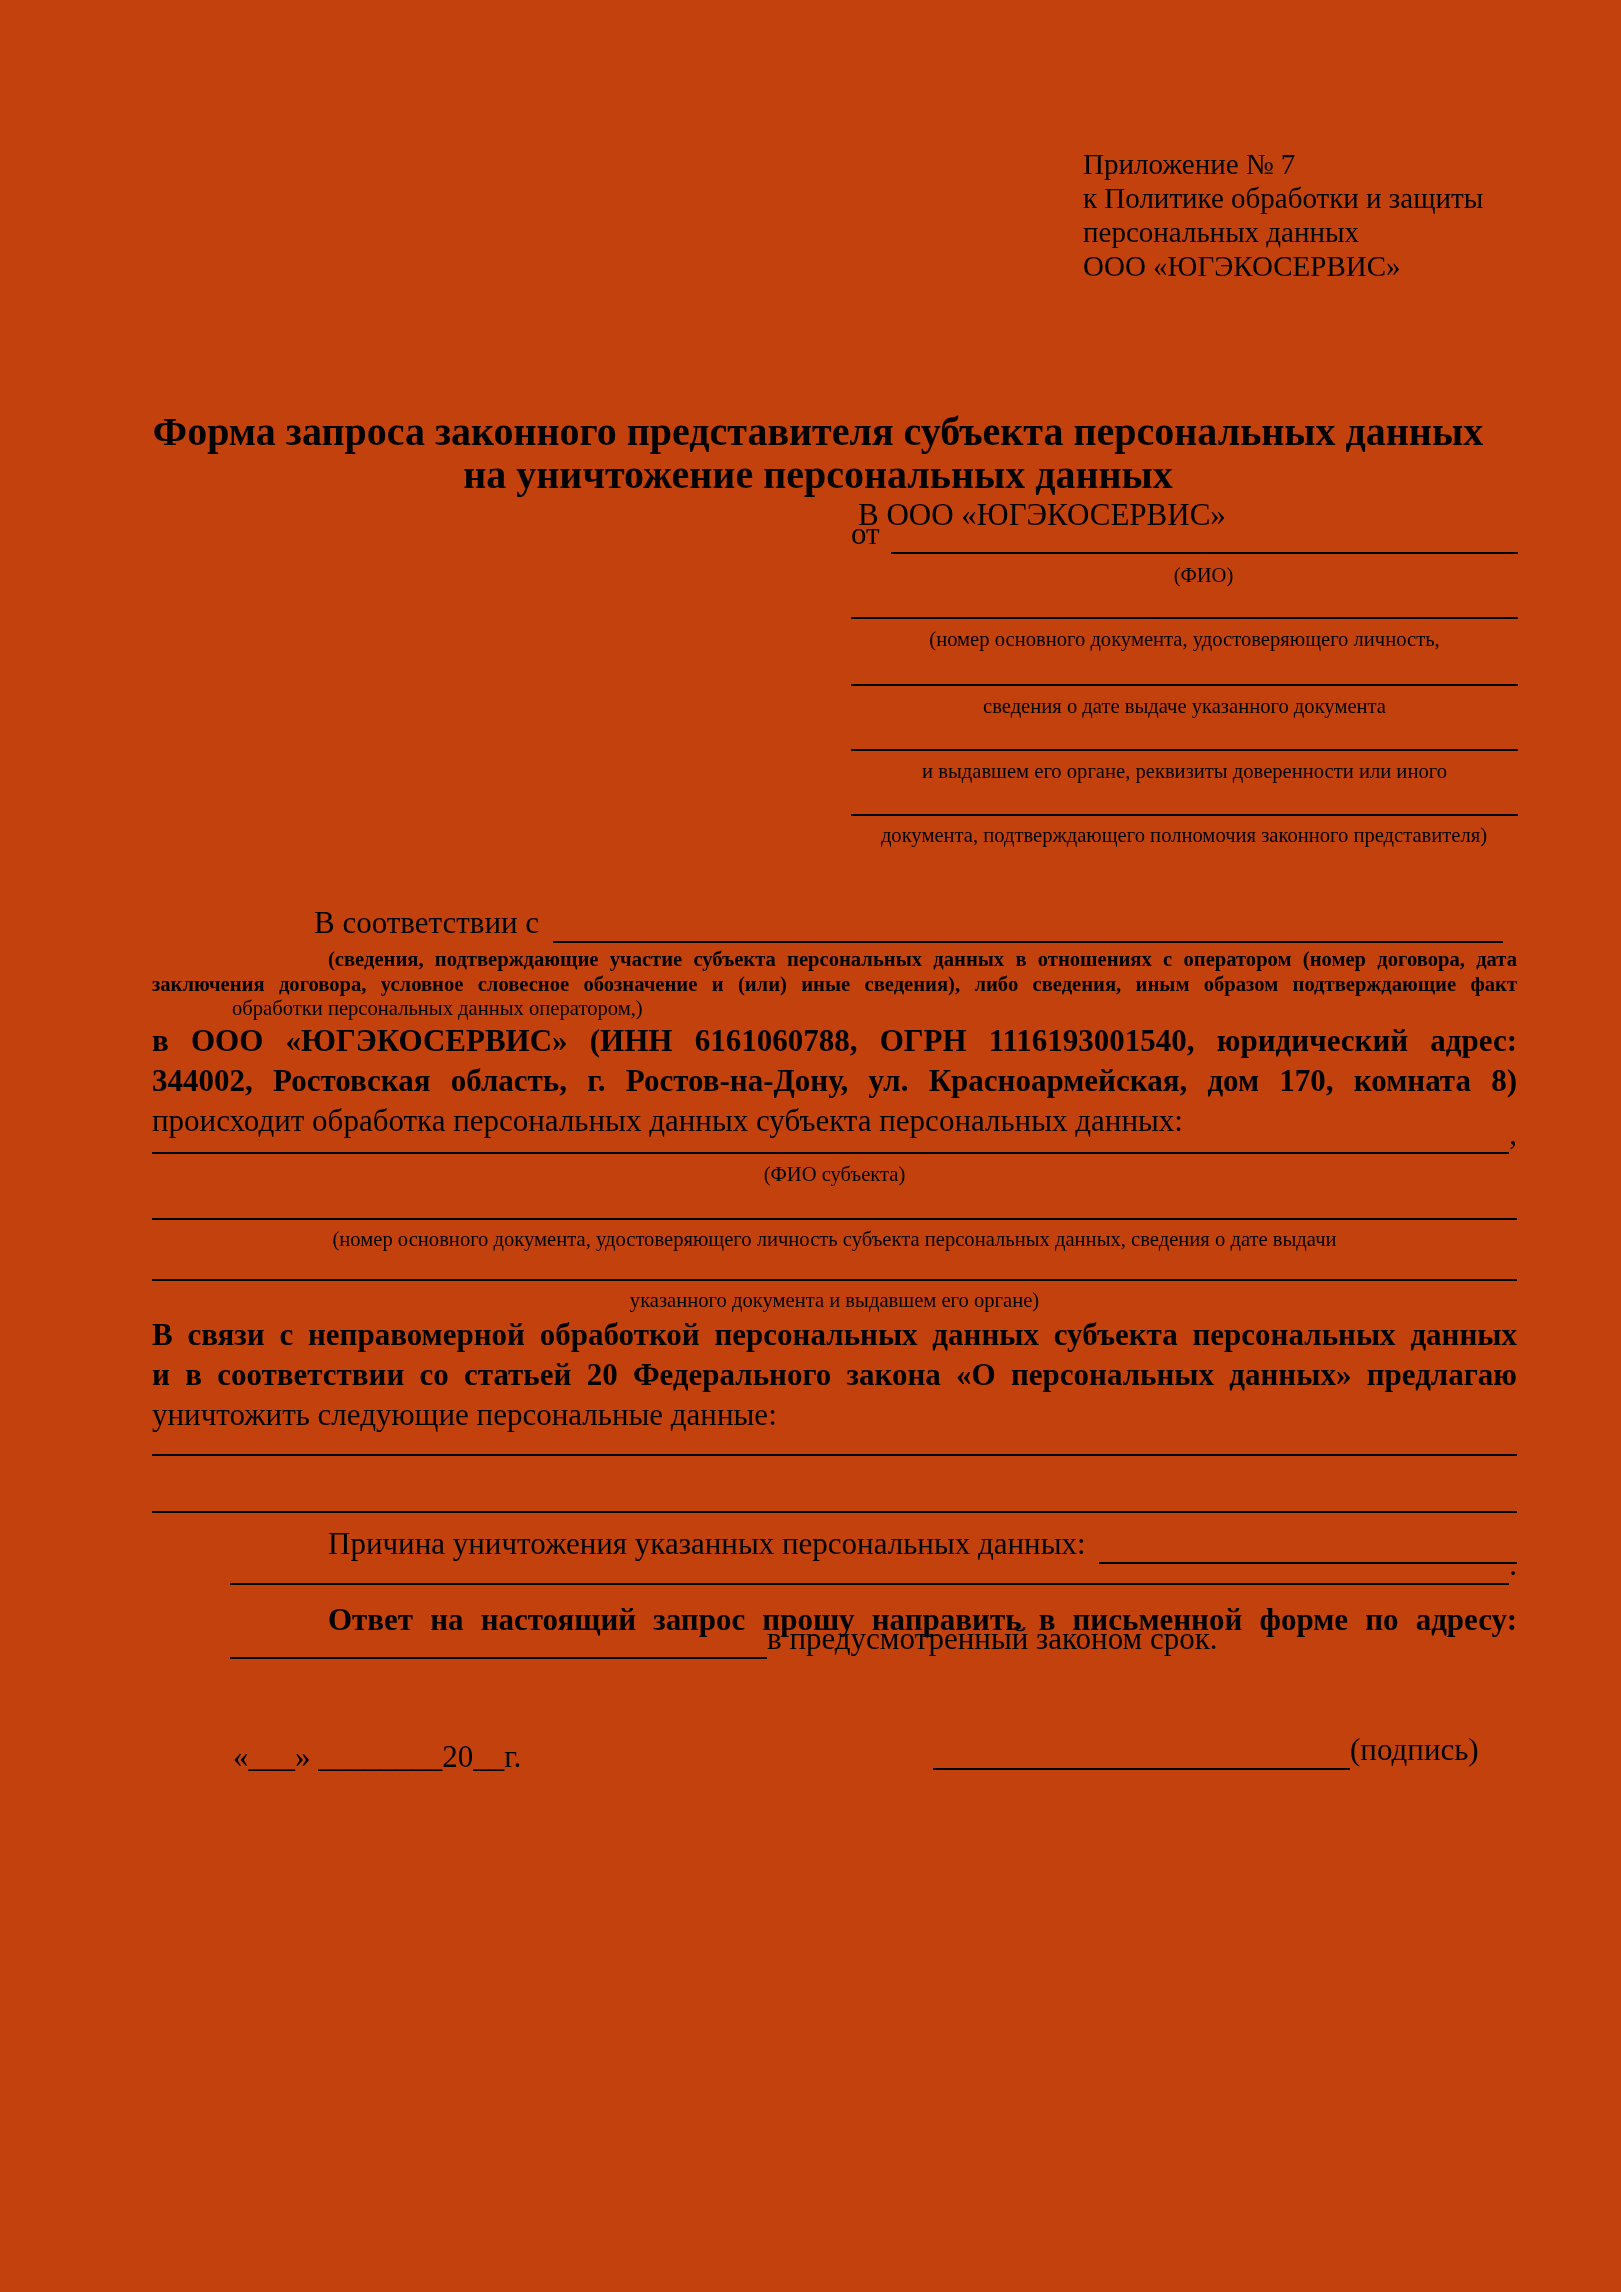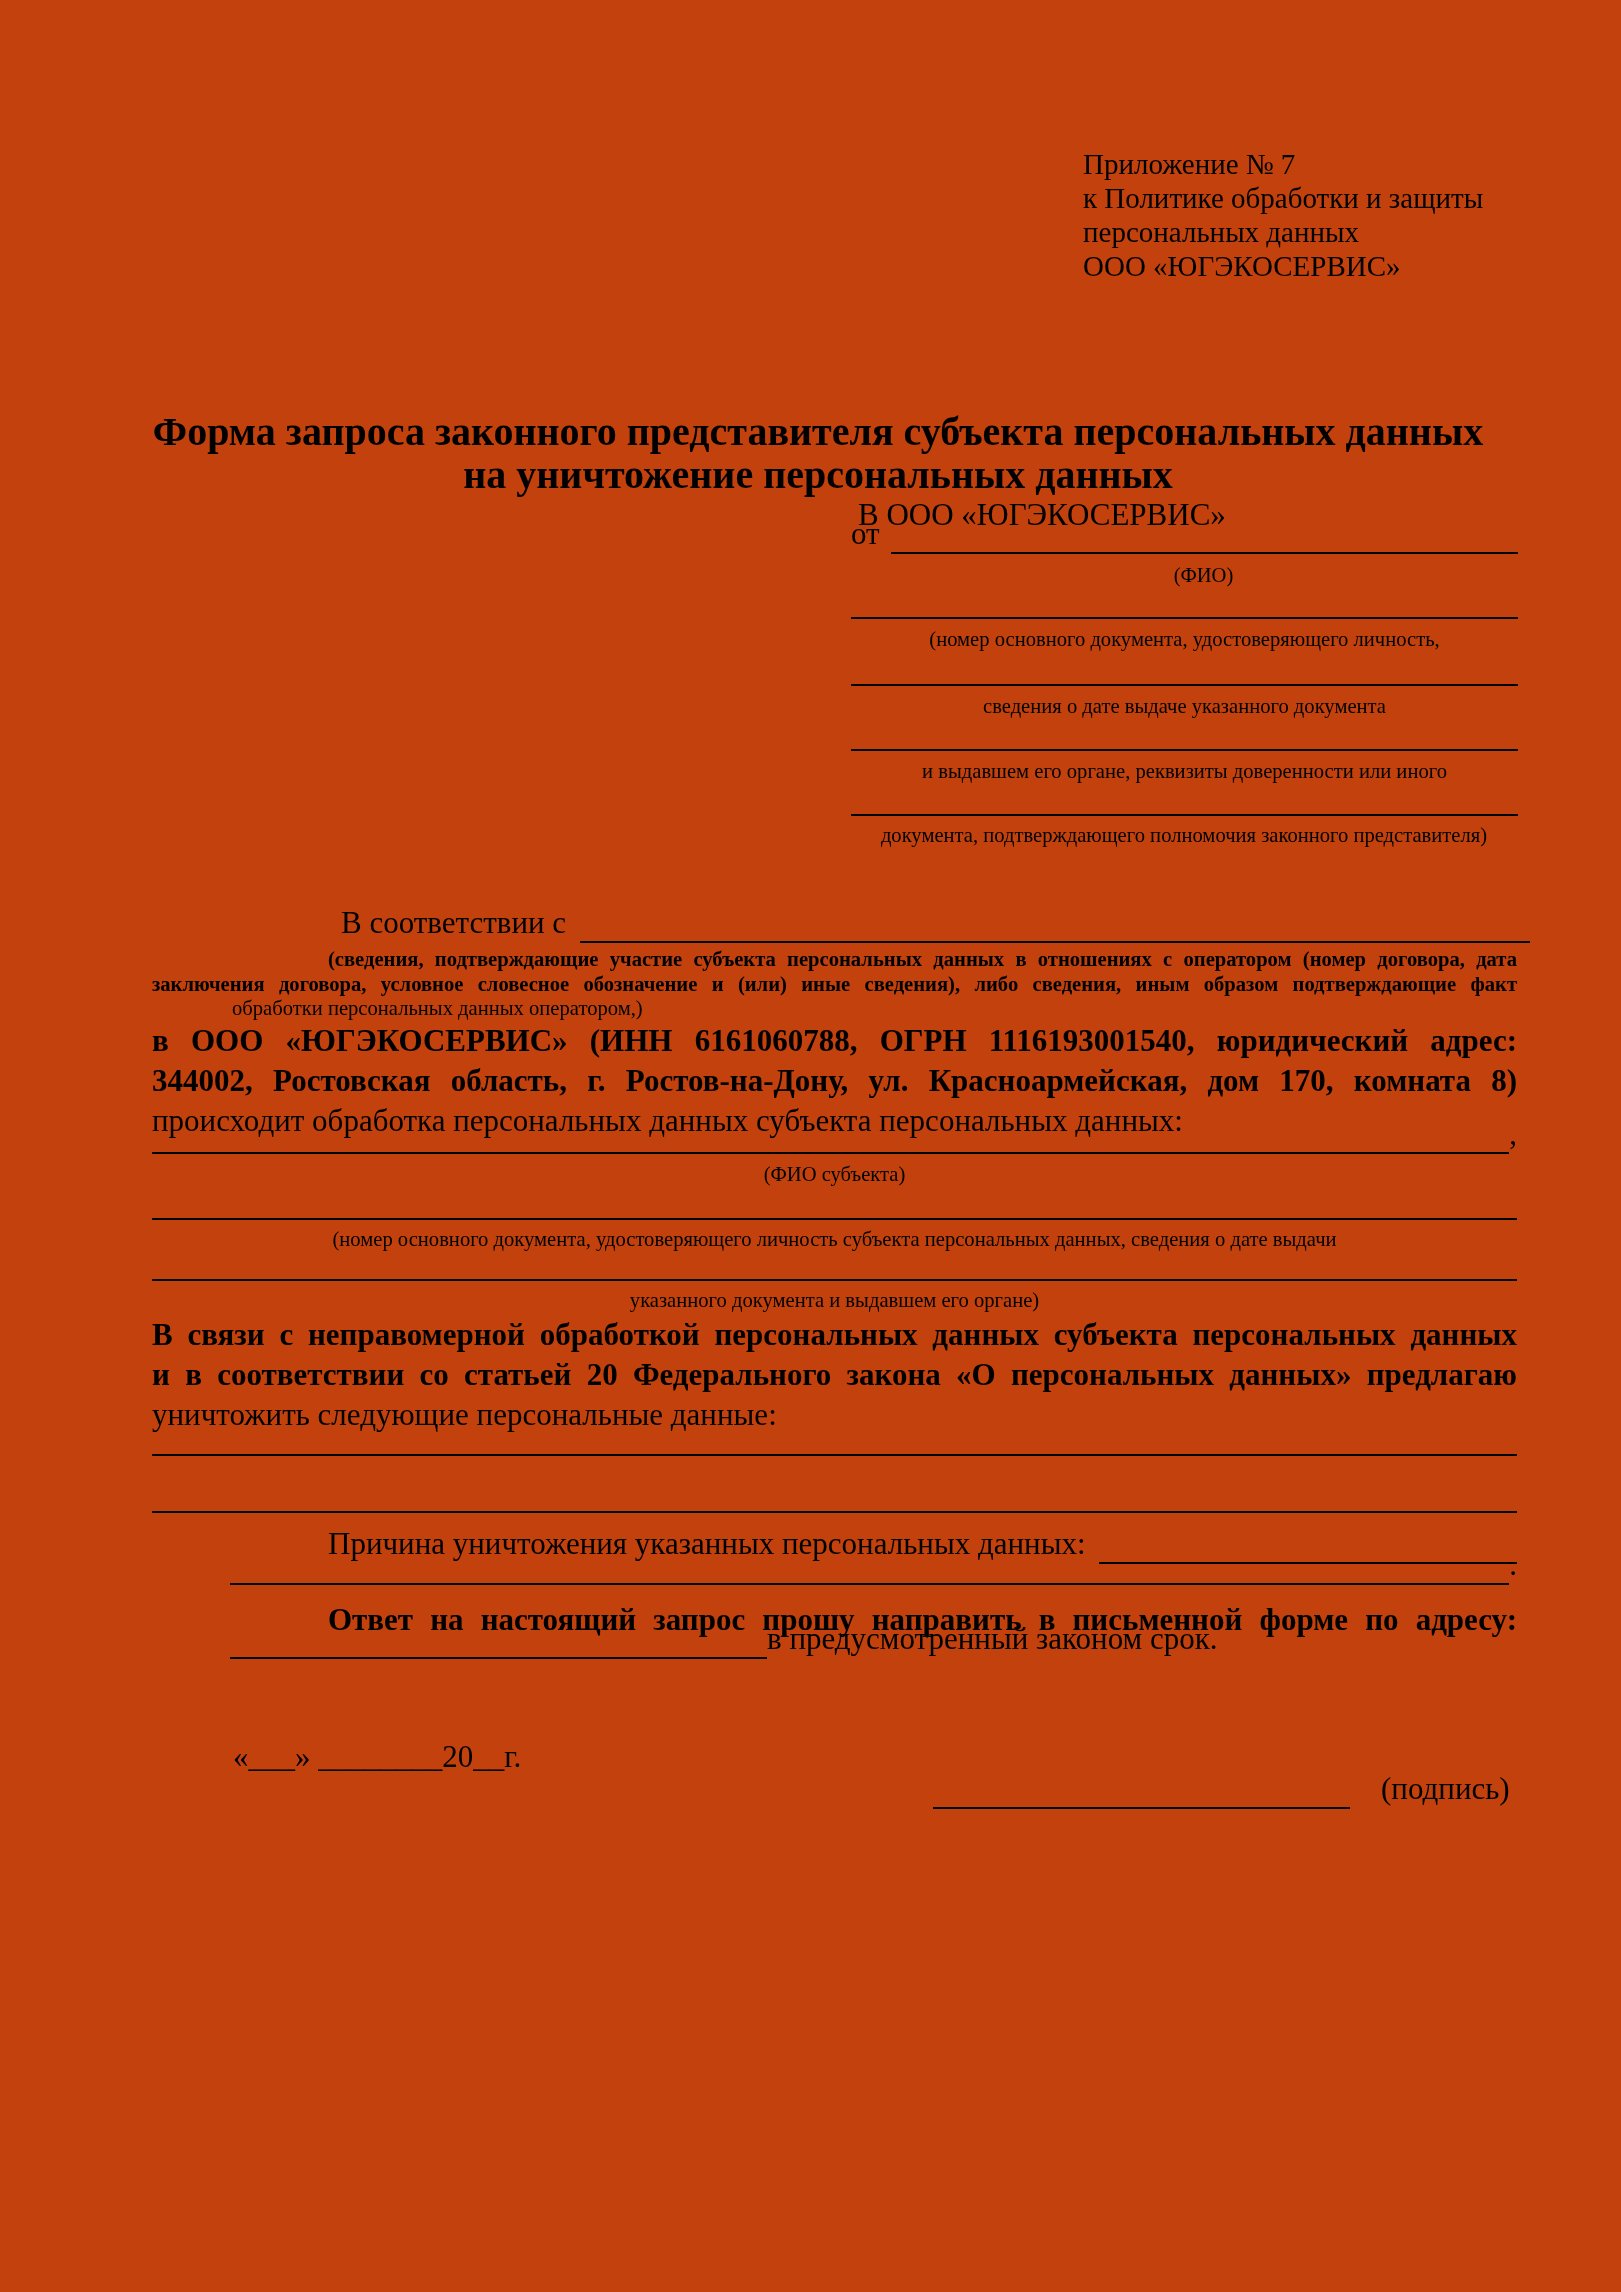--- a/index.html
+++ b/index.html
@@ -55,21 +55,21 @@
 
   <div class="abs hline" style="left:851px;top:684px;width:667px;"></div>
   <div class="abs caption center" style="left:802px;top:694px;width:765px;">сведения о дате выдаче указанного документа</div>
 
   <div class="abs hline" style="left:851px;top:749px;width:667px;"></div>
   <div class="abs caption center" style="left:802px;top:759px;width:765px;">и выдавшем его органе, реквизиты доверенности или иного</div>
 
   <div class="abs hline" style="left:851px;top:814px;width:667px;"></div>
   <div class="abs caption center" style="left:743px;top:823px;width:882px;">документа, подтверждающего полномочия законного представителя)</div>
 
-  <div class="abs flexrow body-text" style="left:165px;top:908px;width:1365px;height:35px;">
+  <div class="abs flexrow body-text" style="left:138px;top:908px;width:1365px;height:35px;">
     <span style="padding-left:176px;">В соответствии с</span>
     <span class="grow" style="margin-left:13.7px;"></span>
   </div>
   <div class="abs caption" style="left:152px;top:947px;width:1365px;">
     <div class="jline" style="text-indent:176px;">(сведения, подтверждающие участие субъекта персональных данных в отношениях с оператором (номер договора, дата</div>
     <div class="jline">заключения договора, условное словесное обозначение и (или) иные сведения), либо сведения, иным образом подтверждающие факт</div>
     <div style="padding-left:80px;">обработки персональных данных оператором,)</div>
   </div>
 
   <div class="abs body-text" style="left:152px;top:1021px;width:1365px;">
@@ -112,19 +112,19 @@
   <div class="abs body-text jline" style="left:152px;top:1600px;width:1365px;text-indent:176px;">Ответ на настоящий запрос прошу направить в письменной форме по адресу:</div>
 
   <div class="abs flexrow body-text" style="left:152px;top:1628px;width:1365px;height:31px;">
     <span style="width:78px;"></span>
     <span class="rule" style="width:537px;"></span>
     <span>в предусмотренный законом срок.</span>
   </div>
 
   <div class="abs body-text nowrap" style="left:233px;top:1737px;">«___» ________20__г.</div>
 
-  <div class="abs flexrow body-text" style="left:933px;top:1776px;height:33px;gap:31px;">
+  <div class="abs flexrow body-text" style="left:933px;top:1737px;height:33px;">
     <span class="rule" style="width:417px;"></span>
     <span>(подпись)</span>
   </div>
 
 </div>
 
 
 </body></html>

